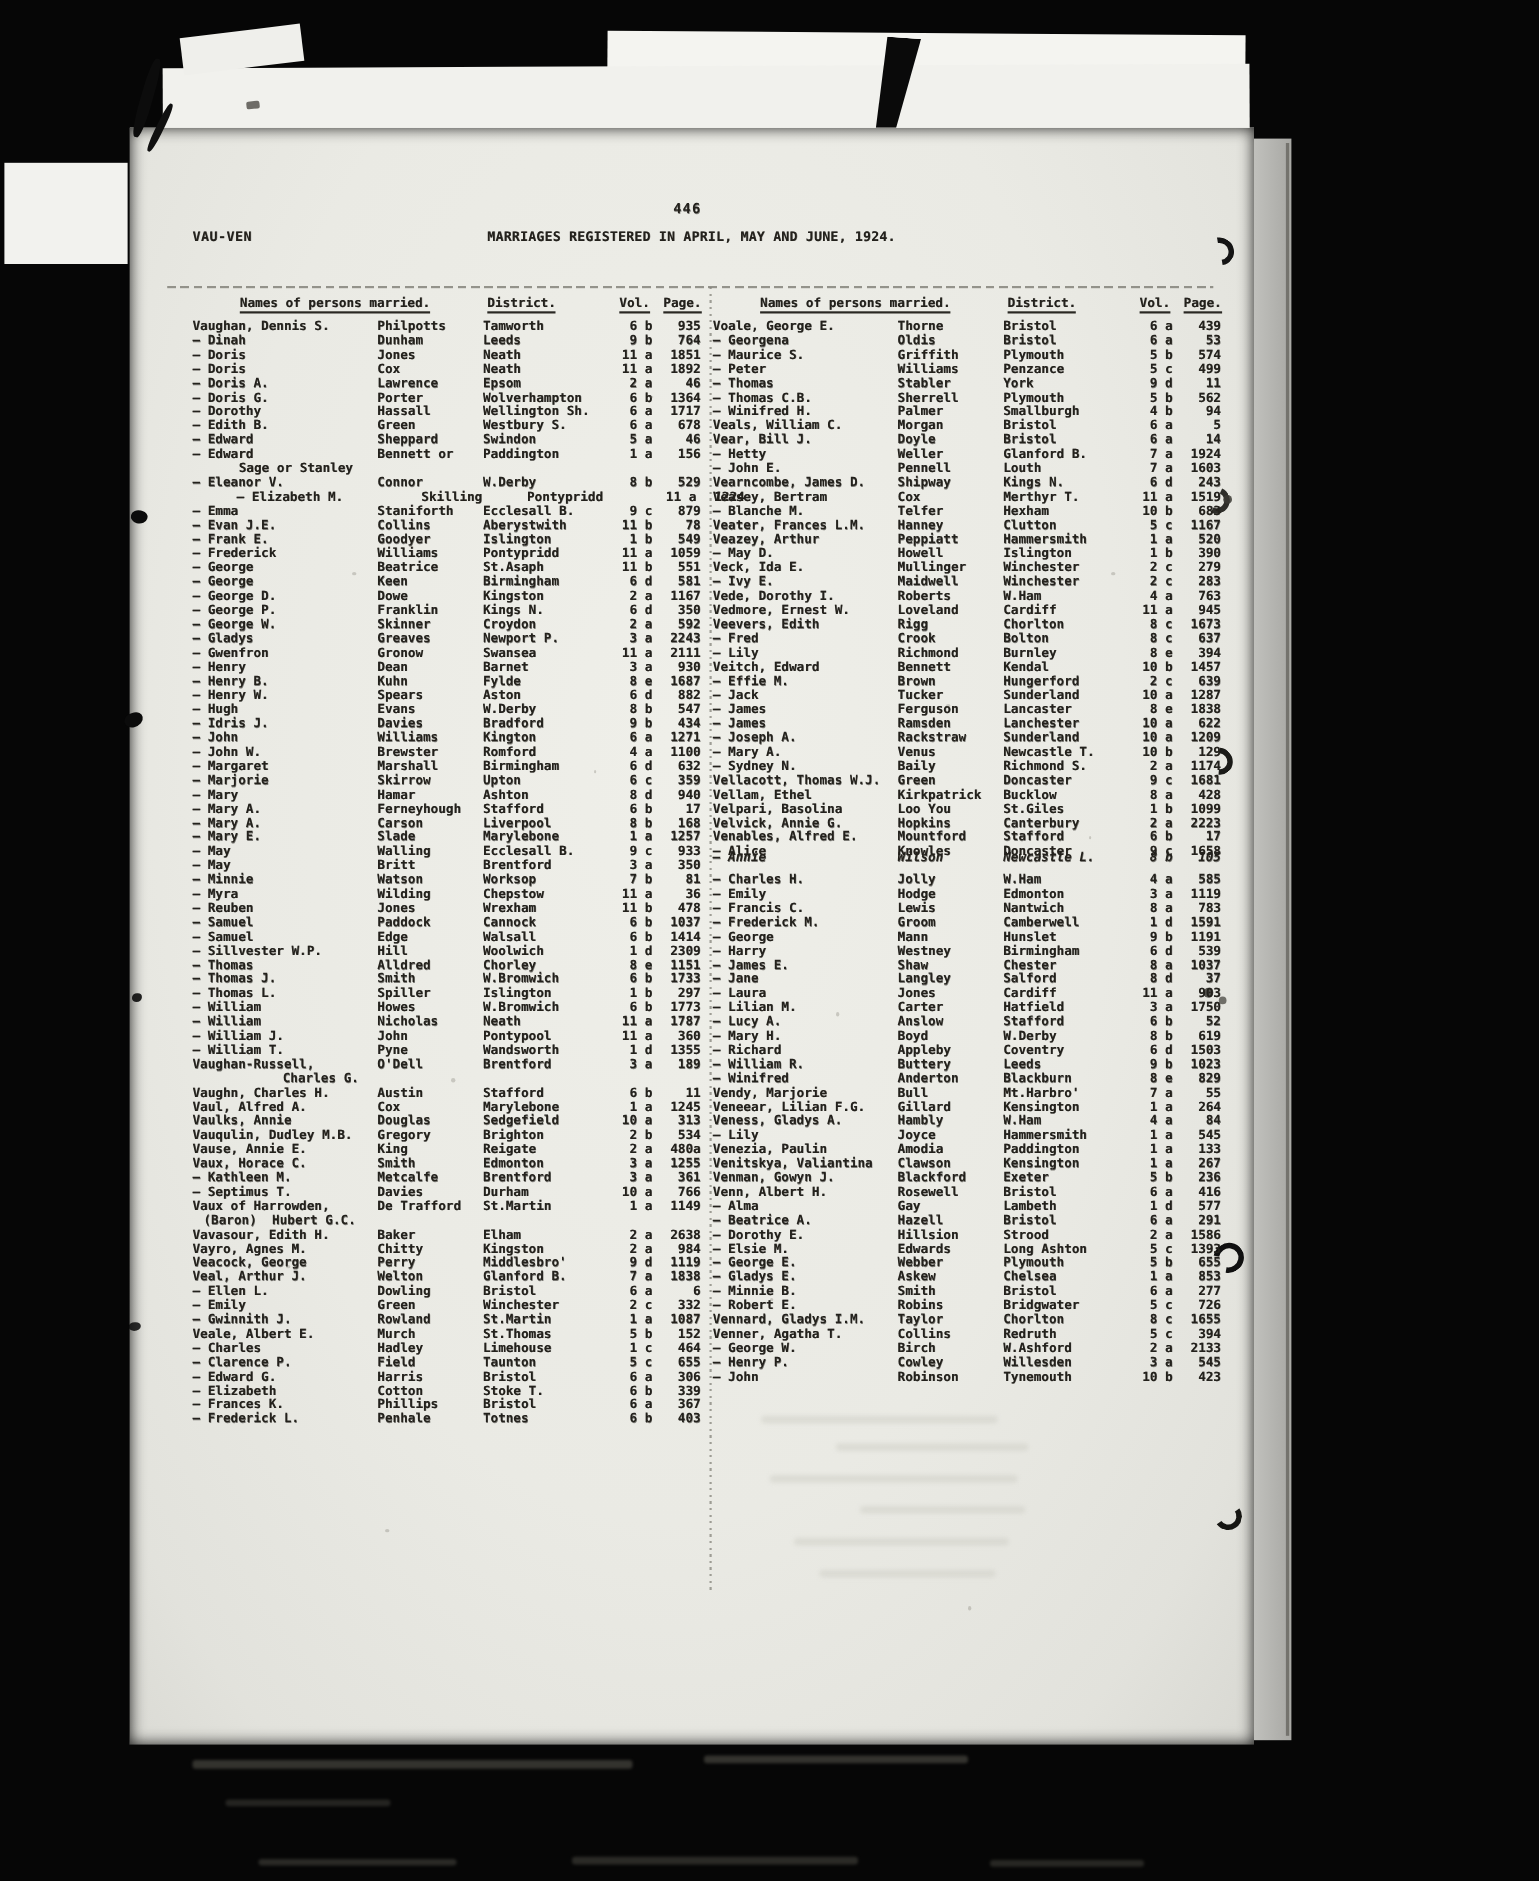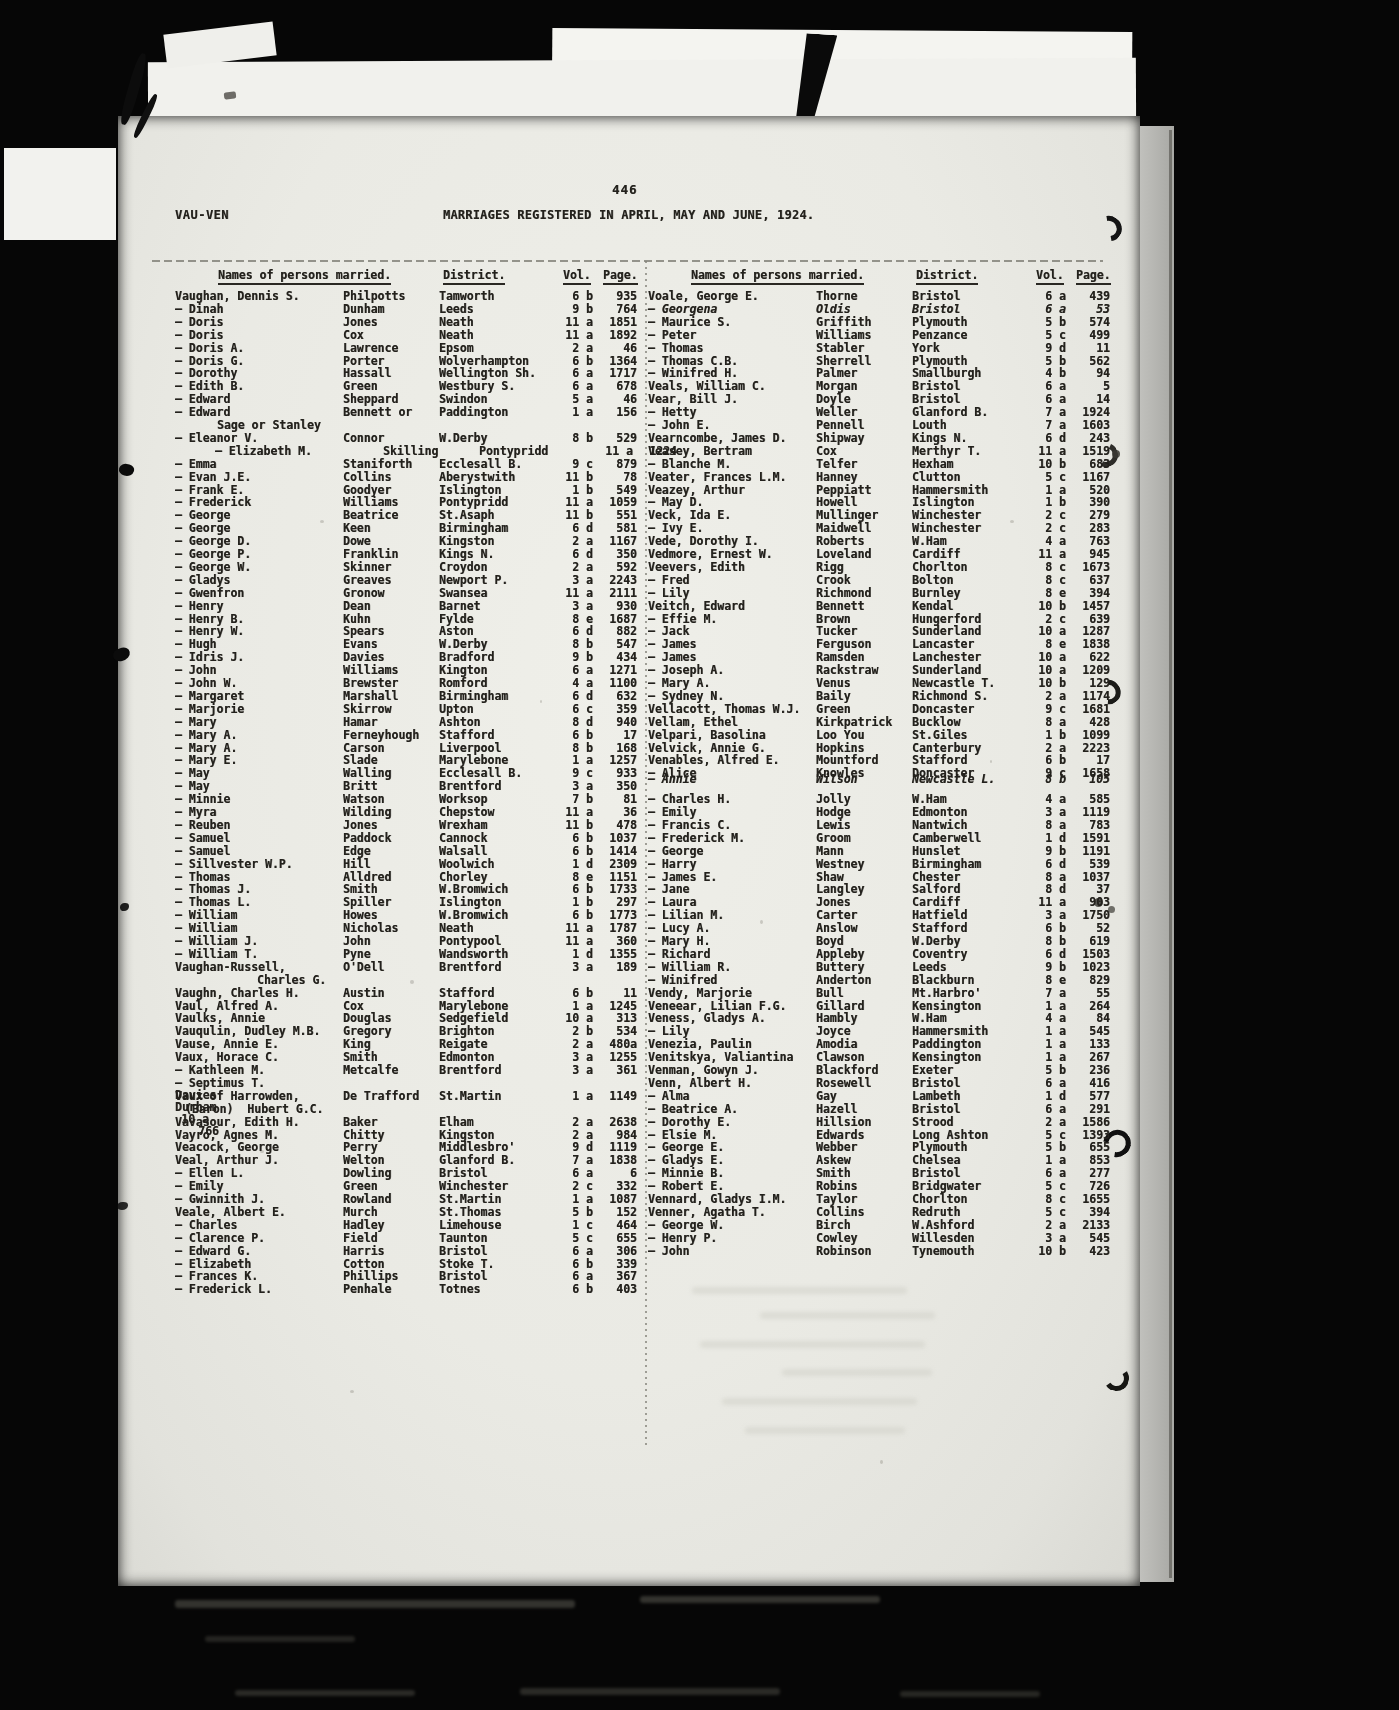--- a/index.html
+++ b/index.html
@@ -183,41 +183,41 @@
     <div class="row" style="top: 657.9px;"><span class="c-n">— William T.</span><span class="c-s">Pyne</span><span class="c-d">Wandsworth</span><span class="c-v">1 d</span><span class="c-p">1355</span></div>
     <div class="row" style="top: 670.8px;"><span class="c-n">Vaughan-Russell,</span><span class="c-s">O'Dell</span><span class="c-d">Brentford</span><span class="c-v">3 a</span><span class="c-p">189</span></div>
     <div class="row" style="top: 683.7px; left: 82px;">Charles G.</div>
     <div class="row" style="top: 696.6px;"><span class="c-n">Vaughn, Charles H.</span><span class="c-s">Austin</span><span class="c-d">Stafford</span><span class="c-v">6 b</span><span class="c-p">11</span></div>
     <div class="row" style="top: 709.5px;"><span class="c-n">Vaul, Alfred A.</span><span class="c-s">Cox</span><span class="c-d">Marylebone</span><span class="c-v">1 a</span><span class="c-p">1245</span></div>
     <div class="row" style="top: 722.4px;"><span class="c-n">Vaulks, Annie</span><span class="c-s">Douglas</span><span class="c-d">Sedgefield</span><span class="c-v">10 a</span><span class="c-p">313</span></div>
     <div class="row" style="top: 735.3px;"><span class="c-n">Vauqulin, Dudley M.B.</span><span class="c-s">Gregory</span><span class="c-d">Brighton</span><span class="c-v">2 b</span><span class="c-p">534</span></div>
     <div class="row" style="top: 748.2px;"><span class="c-n">Vause, Annie E.</span><span class="c-s">King</span><span class="c-d">Reigate</span><span class="c-v">2 a</span><span class="c-p">480a</span></div>
     <div class="row" style="top: 761.1px;"><span class="c-n">Vaux, Horace C.</span><span class="c-s">Smith</span><span class="c-d">Edmonton</span><span class="c-v">3 a</span><span class="c-p">1255</span></div>
     <div class="row" style="top: 774px;"><span class="c-n">— Kathleen M.</span><span class="c-s">Metcalfe</span><span class="c-d">Brentford</span><span class="c-v">3 a</span><span class="c-p">361</span></div>
-    <div class="row" style="top: 786.9px; flex-direction: column;"><span class="c-n">— Septimus T.</span><span class="c-s">Davies</span><span class="c-d">Durham</span><span class="c-v">10 a</span><span class="c-p">766</span></div>
+    <div class="row" style="top: 786.9px;"><span class="c-n">— Septimus T.</span><span class="c-s">Davies</span><span class="c-d">Durham</span><span class="c-v">10 a</span><span class="c-p">766</span></div>
     <div class="row" style="top: 799.8px;"><span class="c-n">Vaux of Harrowden,</span><span class="c-s">De Trafford</span><span class="c-d">St.Martin</span><span class="c-v">1 a</span><span class="c-p">1149</span></div>
     <div class="row" style="top: 812.7px; left: 10px;">(Baron)  Hubert G.C.</div>
     <div class="row" style="top: 825.6px;"><span class="c-n">Vavasour, Edith H.</span><span class="c-s">Baker</span><span class="c-d">Elham</span><span class="c-v">2 a</span><span class="c-p">2638</span></div>
     <div class="row" style="top: 838.5px;"><span class="c-n">Vayro, Agnes M.</span><span class="c-s">Chitty</span><span class="c-d">Kingston</span><span class="c-v">2 a</span><span class="c-p">984</span></div>
     <div class="row" style="top: 851.4px;"><span class="c-n">Veacock, George</span><span class="c-s">Perry</span><span class="c-d">Middlesbro'</span><span class="c-v">9 d</span><span class="c-p">1119</span></div>
     <div class="row" style="top: 864.3px;"><span class="c-n">Veal, Arthur J.</span><span class="c-s">Welton</span><span class="c-d">Glanford B.</span><span class="c-v">7 a</span><span class="c-p">1838</span></div>
     <div class="row" style="top: 877.2px;"><span class="c-n">— Ellen L.</span><span class="c-s">Dowling</span><span class="c-d">Bristol</span><span class="c-v">6 a</span><span class="c-p">6</span></div>
     <div class="row" style="top: 890.1px;"><span class="c-n">— Emily</span><span class="c-s">Green</span><span class="c-d">Winchester</span><span class="c-v">2 c</span><span class="c-p">332</span></div>
     <div class="row" style="top: 903px;"><span class="c-n">— Gwinnith J.</span><span class="c-s">Rowland</span><span class="c-d">St.Martin</span><span class="c-v">1 a</span><span class="c-p">1087</span></div>
     <div class="row" style="top: 915.9px;"><span class="c-n">Veale, Albert E.</span><span class="c-s">Murch</span><span class="c-d">St.Thomas</span><span class="c-v">5 b</span><span class="c-p">152</span></div>
     <div class="row" style="top: 928.8px;"><span class="c-n">— Charles</span><span class="c-s">Hadley</span><span class="c-d">Limehouse</span><span class="c-v">1 c</span><span class="c-p">464</span></div>
     <div class="row" style="top: 941.7px;"><span class="c-n">— Clarence P.</span><span class="c-s">Field</span><span class="c-d">Taunton</span><span class="c-v">5 c</span><span class="c-p">655</span></div>
     <div class="row" style="top: 954.6px;"><span class="c-n">— Edward G.</span><span class="c-s">Harris</span><span class="c-d">Bristol</span><span class="c-v">6 a</span><span class="c-p">306</span></div>
     <div class="row" style="top: 967.5px;"><span class="c-n">— Elizabeth</span><span class="c-s">Cotton</span><span class="c-d">Stoke T.</span><span class="c-v">6 b</span><span class="c-p">339</span></div>
     <div class="row" style="top: 980.4px;"><span class="c-n">— Frances K.</span><span class="c-s">Phillips</span><span class="c-d">Bristol</span><span class="c-v">6 a</span><span class="c-p">367</span></div>
     <div class="row" style="top: 993.3px;"><span class="c-n">— Frederick L.</span><span class="c-s">Penhale</span><span class="c-d">Totnes</span><span class="c-v">6 b</span><span class="c-p">403</span></div>
   </div>
 <div class="col col-right">
     <div class="row" style="top: 0px;"><span class="c-n">Voale, George E.</span><span class="c-s">Thorne</span><span class="c-d">Bristol</span><span class="c-v">6 a</span><span class="c-p">439</span></div>
-    <div class="row" style="top: 12.9px; font-style: italic;"><span class="c-n">— Georgena</span><span class="c-s">Oldis</span><span class="c-d">Bristol</span><span class="c-v">6 a</span><span class="c-p">53</span></div>
+    <div class="row" style="top: 12.9px;"><span class="c-n">— Georgena</span><span class="c-s">Oldis</span><span class="c-d">Bristol</span><span class="c-v">6 a</span><span class="c-p">53</span></div>
     <div class="row" style="top: 25.8px;"><span class="c-n">— Maurice S.</span><span class="c-s">Griffith</span><span class="c-d">Plymouth</span><span class="c-v">5 b</span><span class="c-p">574</span></div>
     <div class="row" style="top: 38.7px;"><span class="c-n">— Peter</span><span class="c-s">Williams</span><span class="c-d">Penzance</span><span class="c-v">5 c</span><span class="c-p">499</span></div>
     <div class="row" style="top: 51.6px;"><span class="c-n">— Thomas</span><span class="c-s">Stabler</span><span class="c-d">York</span><span class="c-v">9 d</span><span class="c-p">11</span></div>
     <div class="row" style="top: 64.5px;"><span class="c-n">— Thomas C.B.</span><span class="c-s">Sherrell</span><span class="c-d">Plymouth</span><span class="c-v">5 b</span><span class="c-p">562</span></div>
     <div class="row" style="top: 77.4px;"><span class="c-n">— Winifred H.</span><span class="c-s">Palmer</span><span class="c-d">Smallburgh</span><span class="c-v">4 b</span><span class="c-p">94</span></div>
     <div class="row" style="top: 90.3px;"><span class="c-n">Veals, William C.</span><span class="c-s">Morgan</span><span class="c-d">Bristol</span><span class="c-v">6 a</span><span class="c-p">5</span></div>
     <div class="row" style="top: 103.2px;"><span class="c-n">Vear, Bill J.</span><span class="c-s">Doyle</span><span class="c-d">Bristol</span><span class="c-v">6 a</span><span class="c-p">14</span></div>
     <div class="row" style="top: 116.1px;"><span class="c-n">— Hetty</span><span class="c-s">Weller</span><span class="c-d">Glanford B.</span><span class="c-v">7 a</span><span class="c-p">1924</span></div>
     <div class="row" style="top: 129px;"><span class="c-n">— John E.</span><span class="c-s">Pennell</span><span class="c-d">Louth</span><span class="c-v">7 a</span><span class="c-p">1603</span></div>
     <div class="row" style="top: 141.9px;"><span class="c-n">Vearncombe, James D.</span><span class="c-s">Shipway</span><span class="c-d">Kings N.</span><span class="c-v">6 d</span><span class="c-p">243</span></div>

